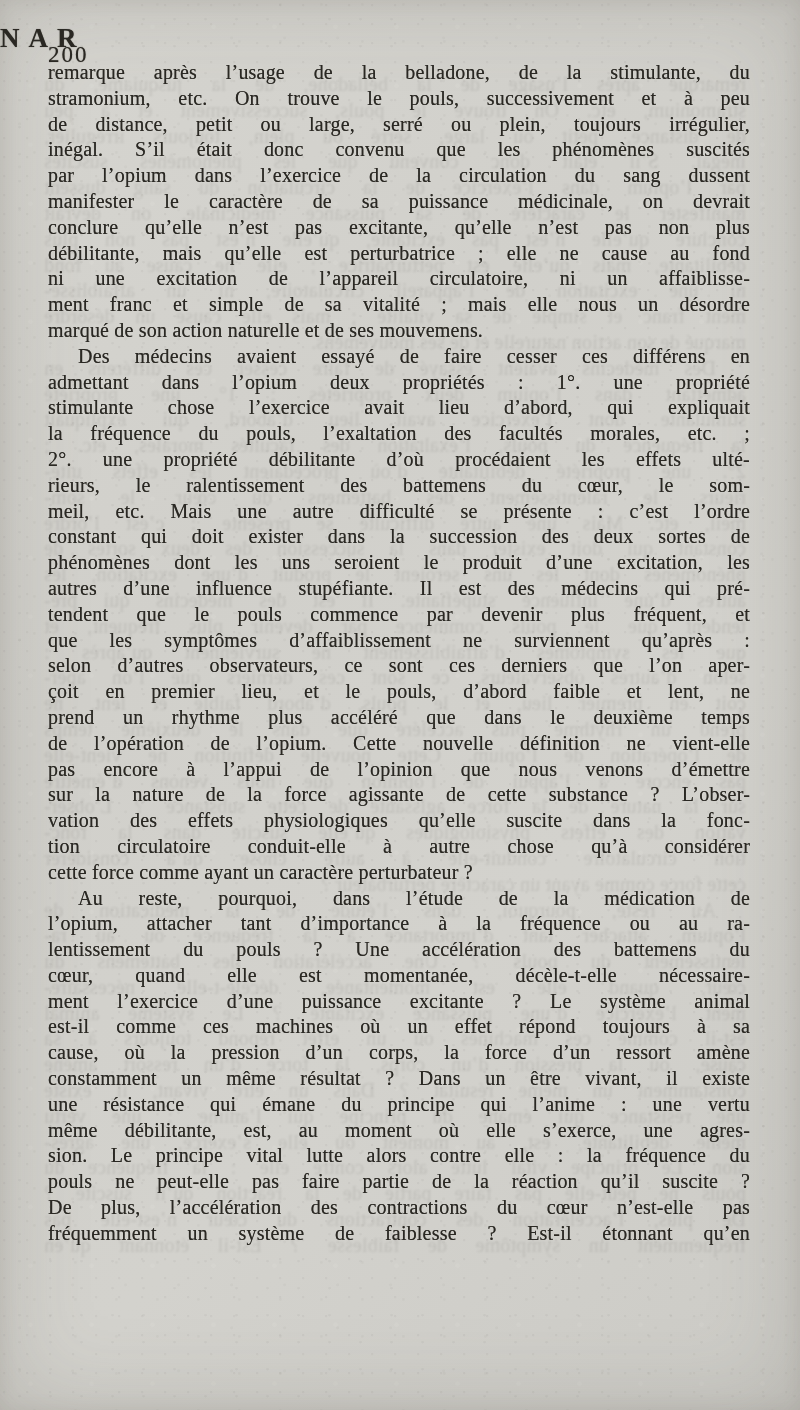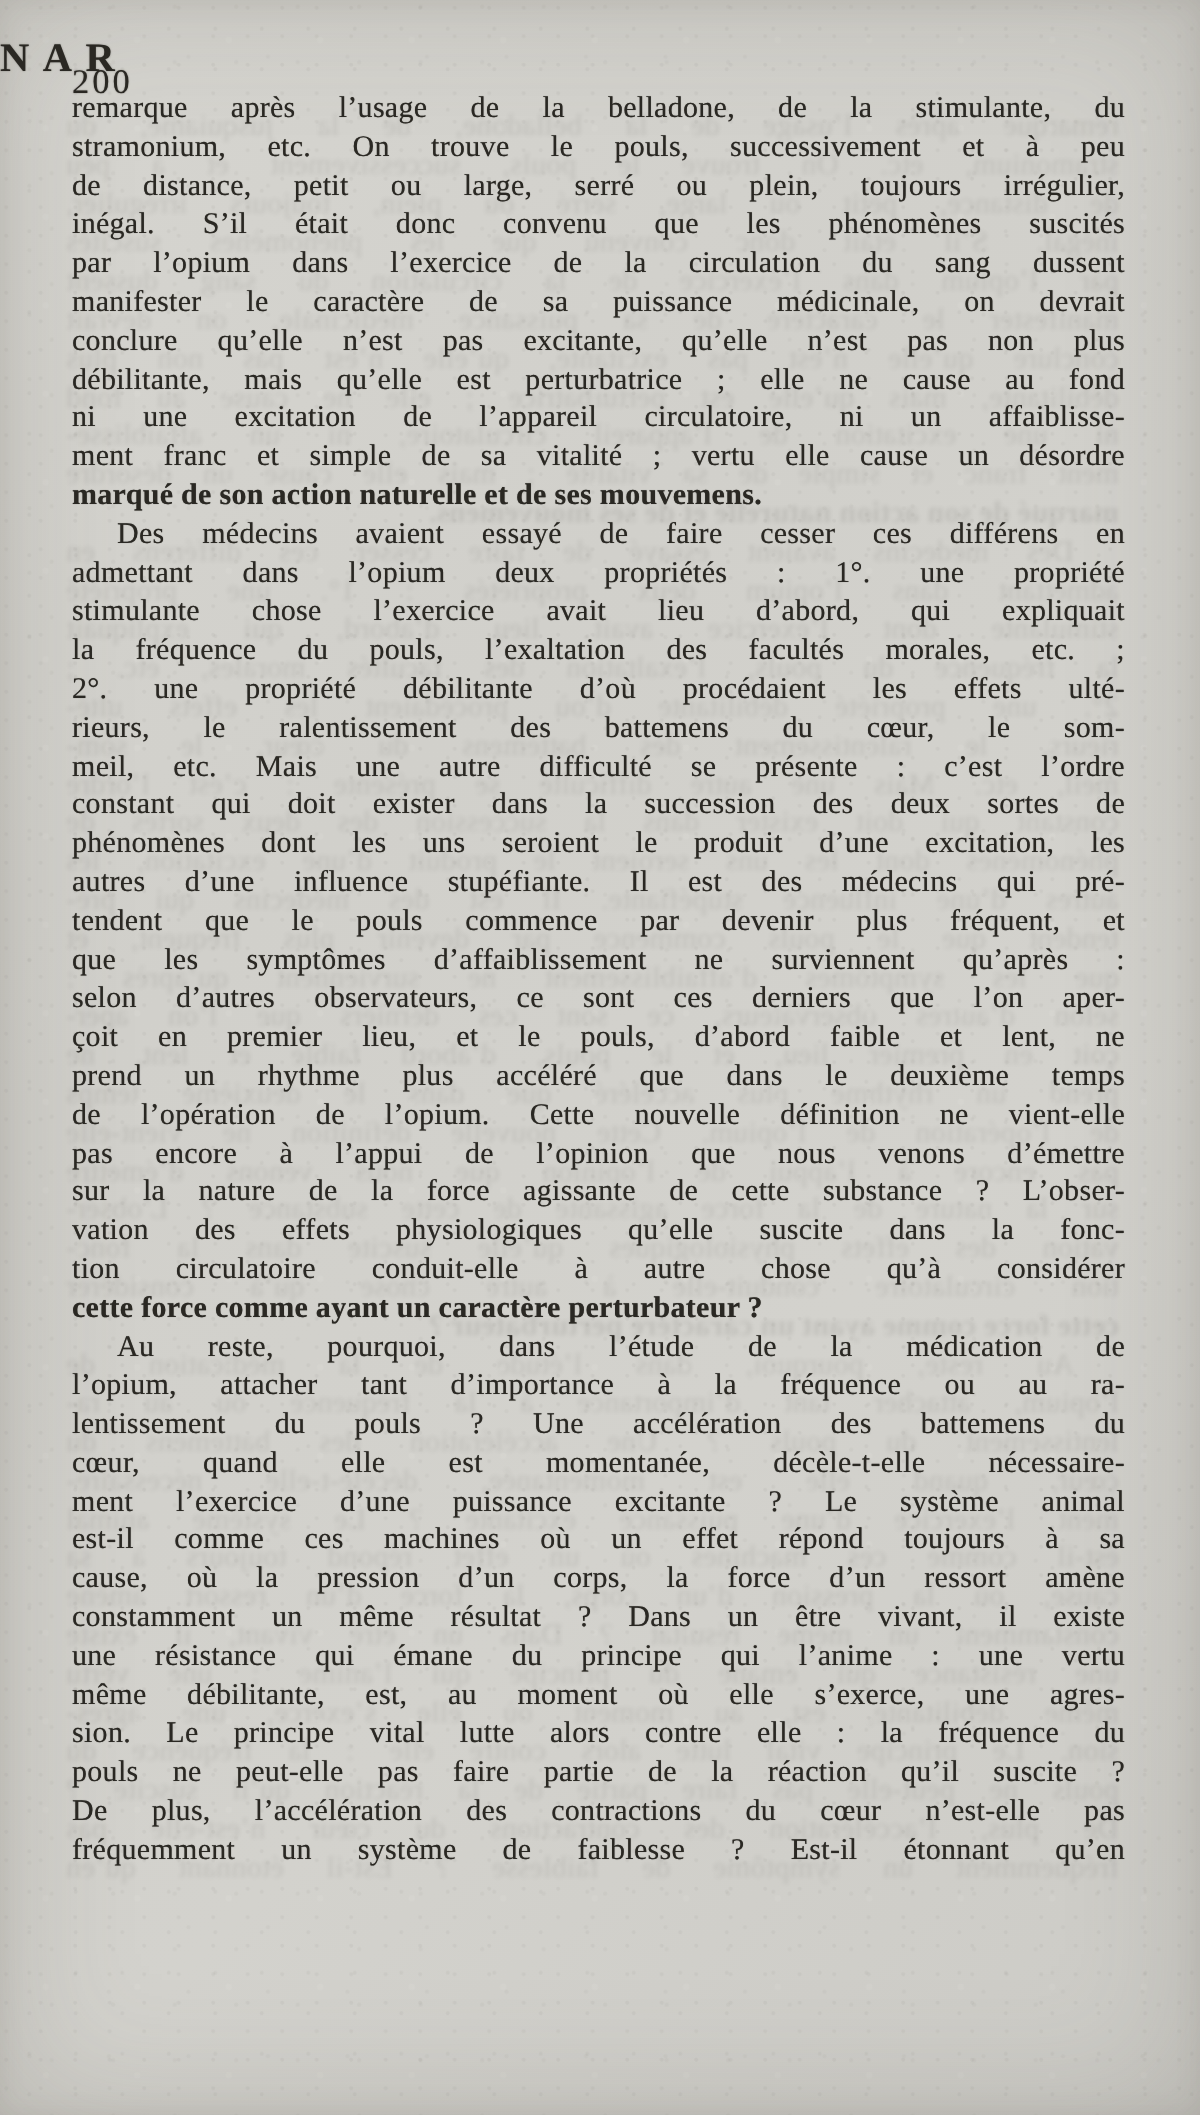--- a/index.html
+++ b/index.html
@@ -58,21 +58,20 @@
     text-align: justify;
     text-align-last: justify;
     text-shadow: 0 0 0.5px rgba(42,40,35,0.65);
     letter-spacing: 0.2px;
   }
   .line.indent {
     padding-left: 30px;
   }
   .line.para-end {
     text-align-last: left;
-    font-weight: bold;
   }
   
   .bleed-through {
     position: absolute;
     top: 72px;
     left: 44px;
     width: 702px;
     z-index: 1;
     transform: scaleX(-1);
     opacity: 0.10;
@@ -138,21 +137,21 @@
   <div class="text-block">
       <div class="line">remarque après l’usage de la belladone, de la stimulante, du</div>
       <div class="line">stramonium, etc. On trouve le pouls, successivement et à peu</div>
       <div class="line">de distance, petit ou large, serré ou plein, toujours irrégulier,</div>
       <div class="line">inégal. S’il était donc convenu que les phénomènes suscités</div>
       <div class="line">par l’opium dans l’exercice de la circulation du sang dussent</div>
       <div class="line">manifester le caractère de sa puissance médicinale, on devrait</div>
       <div class="line">conclure qu’elle n’est pas excitante, qu’elle n’est pas non plus</div>
       <div class="line">débilitante, mais qu’elle est perturbatrice ; elle ne cause au fond</div>
       <div class="line">ni une excitation de l’appareil circulatoire, ni un affaiblisse-</div>
-      <div class="line">ment franc et simple de sa vitalité ; vertu elle cause un désordre</div>
+      <div class="line">ment franc et simple de sa vitalité ; mais elle nous un désordre</div>
       <div class="line para-end">marqué de son action naturelle et de ses mouvemens.</div>
       <div class="line indent">Des médecins avaient essayé de faire cesser ces différens en</div>
       <div class="line">admettant dans l’opium deux propriétés : 1°. une propriété</div>
       <div class="line">stimulante chose l’exercice avait lieu d’abord, qui expliquait</div>
       <div class="line">la fréquence du pouls, l’exaltation des facultés morales, etc. ;</div>
       <div class="line">2°. une propriété débilitante d’où procédaient les effets ulté-</div>
       <div class="line">rieurs, le ralentissement des battemens du cœur, le som-</div>
       <div class="line">meil, etc. Mais une autre difficulté se présente : c’est l’ordre</div>
       <div class="line">constant qui doit exister dans la succession des deux sortes de</div>
       <div class="line">phénomènes dont les uns seroient le produit d’une excitation, les</div>

